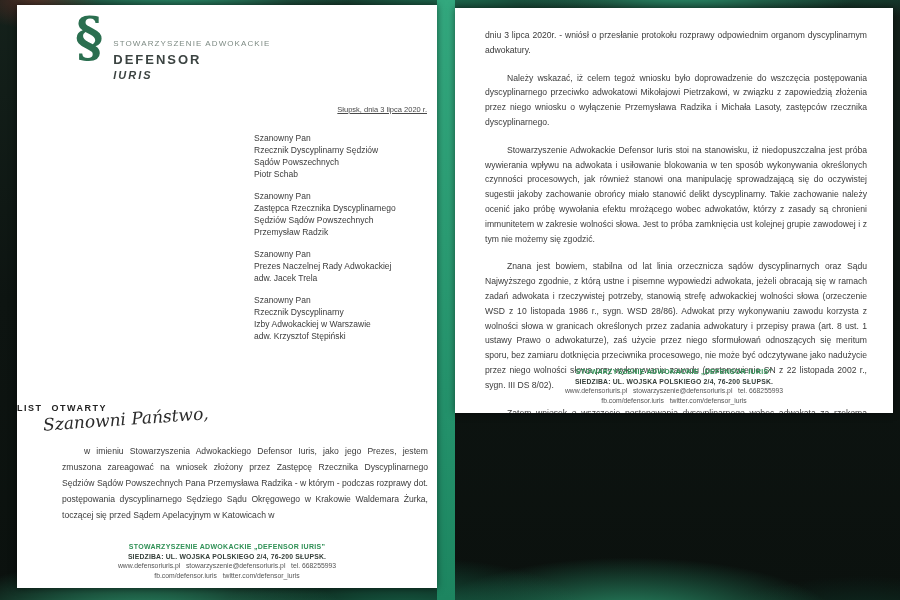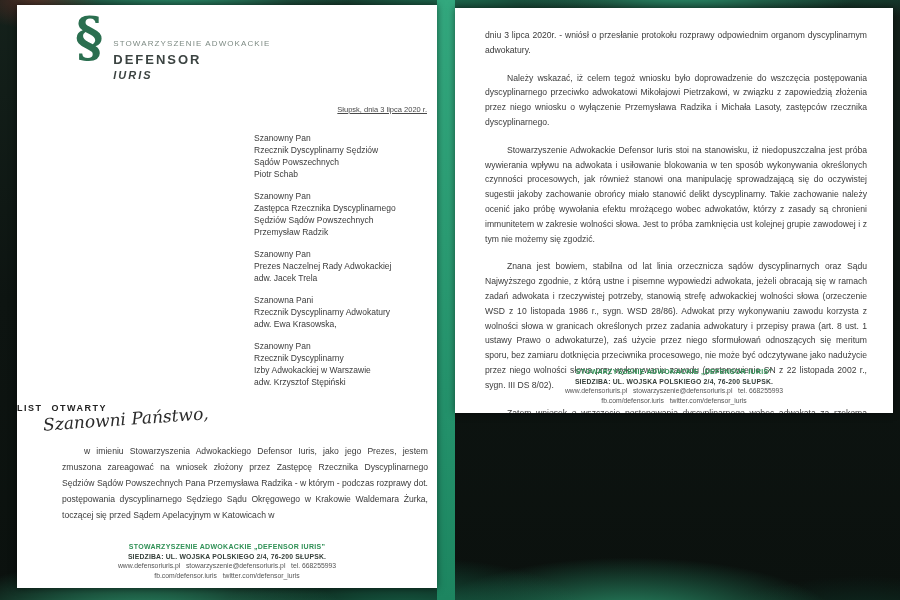--- a/index.html
+++ b/index.html
@@ -103,25 +103,20 @@
       <div>Zastępca Rzecznika Dyscyplinarnego</div>
       <div>Sędziów Sądów Powszechnych</div>
       <div>Przemysław Radzik</div>
     </div>
     <div class="recip">
       <div class="salutation">Szanowny Pan</div>
       <div>Prezes Naczelnej Rady Adwokackiej</div>
       <div>adw. Jacek Trela</div>
     </div>
     <div class="recip">
-      <div class="salutation">Szanowna Pani</div>
-      <div>Rzecznik Dyscyplinarny Adwokatury</div>
-      <div>adw. Ewa Krasowska,</div>
-    </div>
-    <div class="recip">
       <div class="salutation">Szanowny Pan</div>
       <div>Rzecznik Dyscyplinarny</div>
       <div>Izby Adwokackiej w Warszawie</div>
       <div>adw. Krzysztof Stępiński</div>
     </div>
   </div>
 
   <div class="title">LIST OTWARTY</div>
 
   <div class="greeting">Szanowni Państwo,</div>

